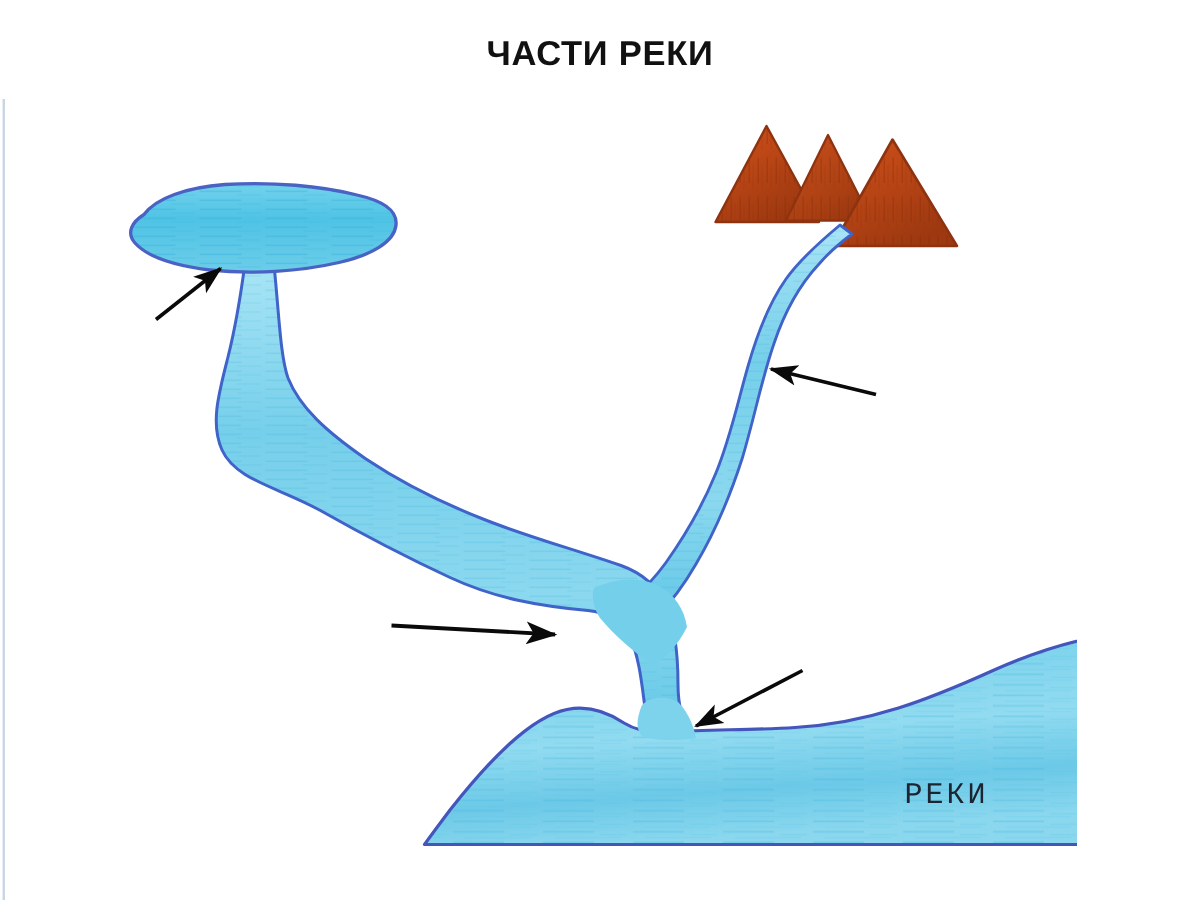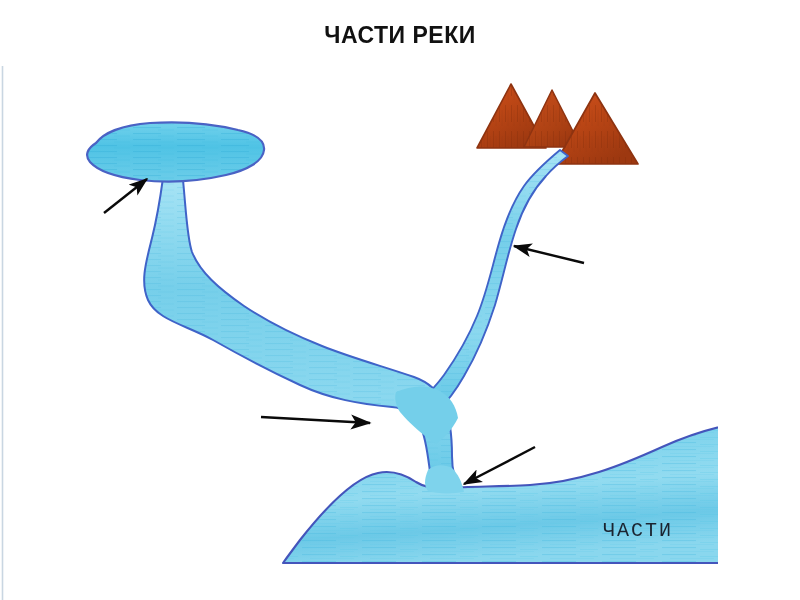--- a/index.html
+++ b/index.html
@@ -312,15 +312,15 @@
       <line x1="104" y1="213" x2="147" y2="179" stroke="#0a0a0a" stroke-width="2.4" marker-end="url(#arrowHead)"></line>
 
       <line x1="584" y1="263" x2="514" y2="246" stroke="#0a0a0a" stroke-width="2.4" marker-end="url(#arrowHead)"></line>
 
       <line x1="261" y1="417" x2="370" y2="423" stroke="#0a0a0a" stroke-width="2.6" marker-end="url(#arrowHead)"></line>
 
       <line x1="535" y1="447" x2="464" y2="484" stroke="#0a0a0a" stroke-width="2.4" marker-end="url(#arrowHead)"></line>
     </g>
   </svg>
 
-  <div id="sea-label">ЧАСТИ</div>
+  <div id="sea-label">РЕКИ</div>
 
 </div>
 
 </body></html>

